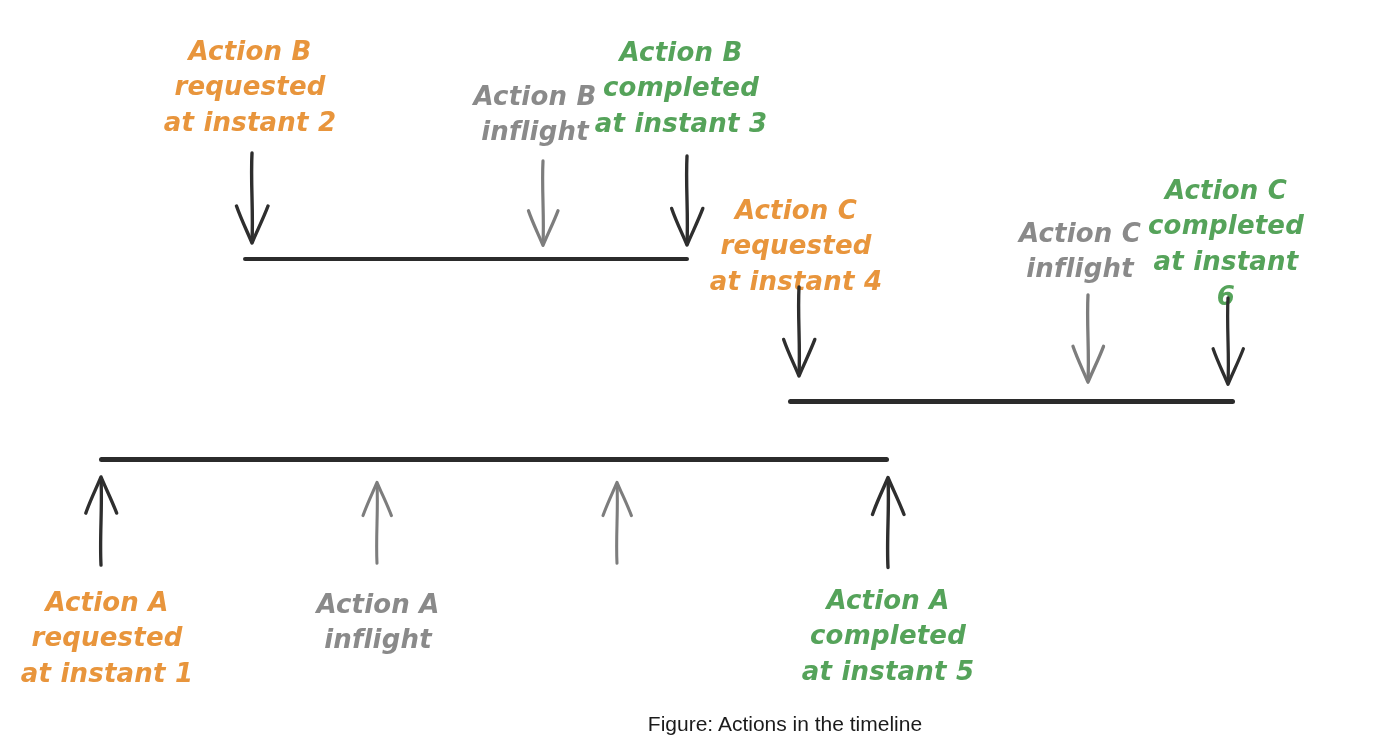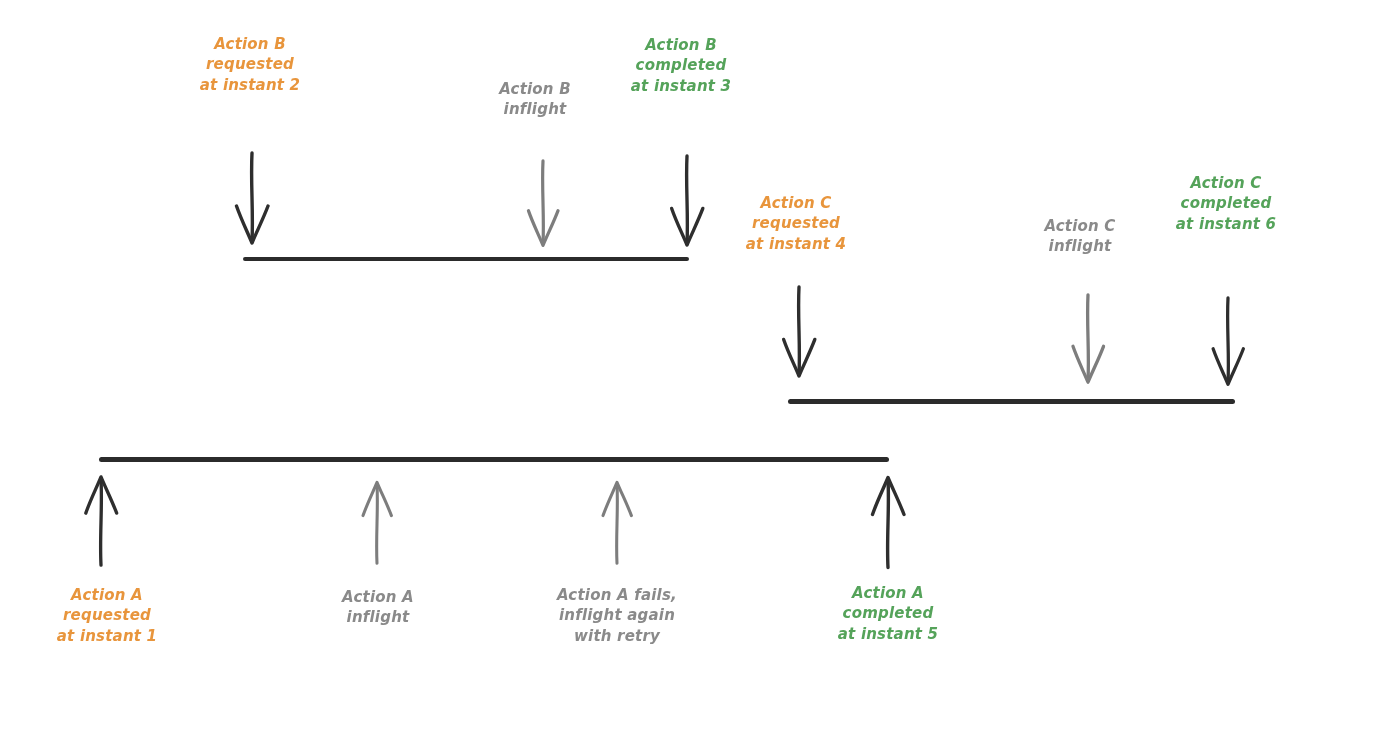--- a/index.html
+++ b/index.html
@@ -22,21 +22,21 @@
 
   
   .label {
     position: absolute;
     transform: translateX(-50%);
     text-align: center;
     white-space: pre-line;
     font-family: "DejaVu Sans", sans-serif;
     font-style: italic;
     font-weight: 700;
-    font-size: 15px;
+    font-size: 26px;
     line-height: 1.36;
     letter-spacing: 0.2px;
   }
   .label.requested { color: var(--orange); }
   .label.inflight  { color: var(--gray); }
   .label.completed { color: var(--green); }
 
   
   .arrow { position: absolute; overflow: visible; }
   .arrow.dark { color: var(--arrow-dark); }
@@ -132,21 +132,19 @@
     </svg>
   <svg class="arrow dark" style="left:866px; top:468px; width:44px; height:105px;">
       <use href="#arr-up"></use>
     </svg>
 
   <div class="label requested" style="left:107px; top:585px;">Action A
 requested
 at instant 1</div>
   <div class="label inflight" style="left:378px; top:587px;">Action A
 inflight</div>
-  <div class="label inflight" style="left:617px; top:585px;">Action A fails,
-inflight again
-with retry</div>
   <div class="label completed" style="left:888px; top:583px;">Action A
 completed
 at instant 5</div>
 
+  <div class="caption" style="left:785px; top:712px;">Figure: Actions in the timeline</div>
 
 </div>
 
 </body></html>

